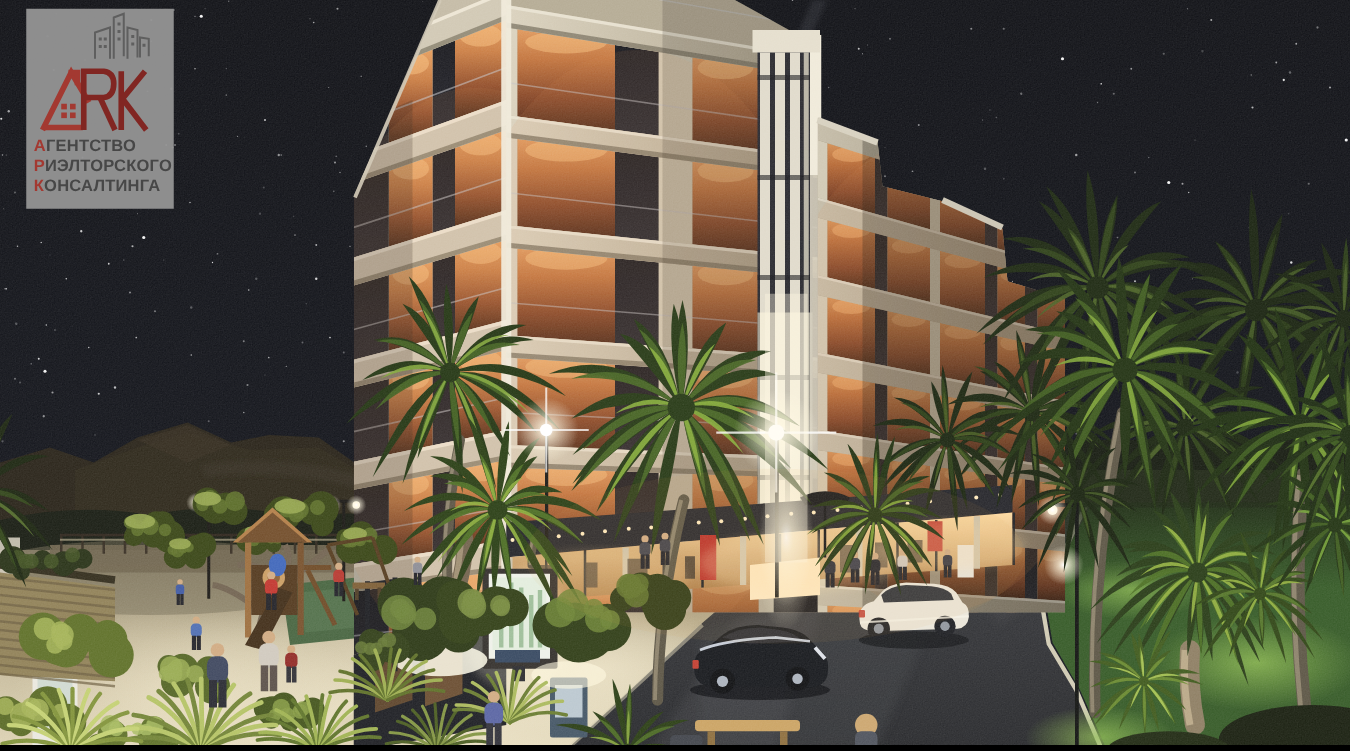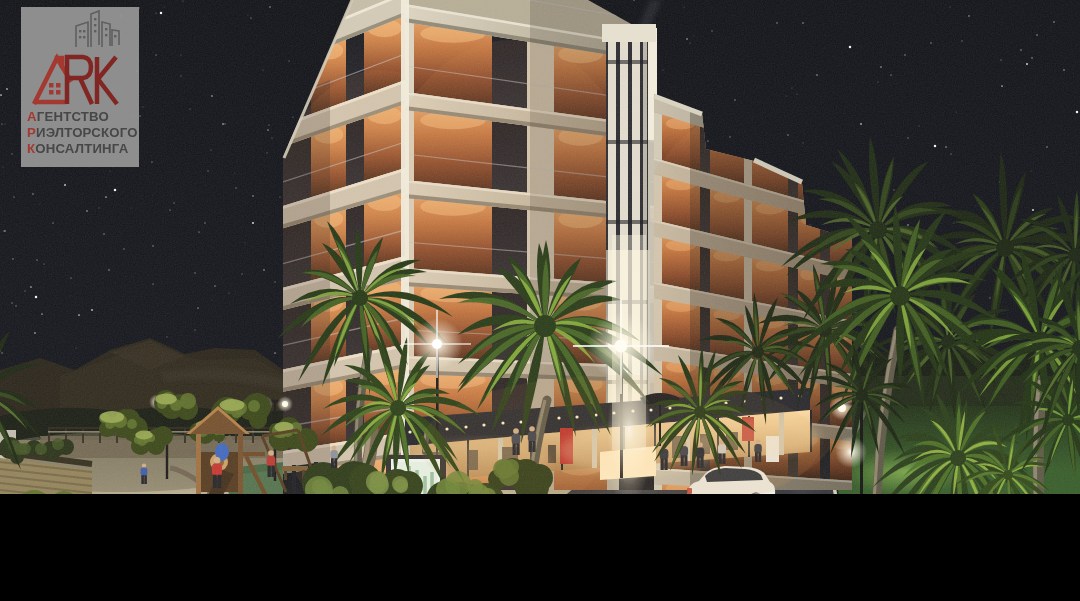--- a/index.html
+++ b/index.html
@@ -1,15 +1,15 @@
 <!DOCTYPE html>
 <html><head><meta charset="utf-8"><title>ARK</title>
 <style>html,body{margin:0;padding:0;background:#000;}
 body{font-family:"Liberation Sans",sans-serif;}
-#c{width:1080px;height:494px;overflow:hidden;position:relative;}</style>
+#c{width:1080px;height:596px;overflow:hidden;position:relative;}</style>
 </head><body>
 <div id="c"><svg width="1080" height="601" viewBox="0 0 1080 601">
 <defs>
 <linearGradient id="sky" x1="0" y1="0" x2="0" y2="1">
  <stop offset="0" stop-color="#07080d"></stop>
           <stop offset="0.7" stop-color="#0b0d14"></stop>
           <stop offset="1" stop-color="#10121a"></stop>
 </linearGradient>
 <linearGradient id="bal" x1="0" y1="0" x2="0" y2="1">
  <stop offset="0" stop-color="#df9557"></stop>

